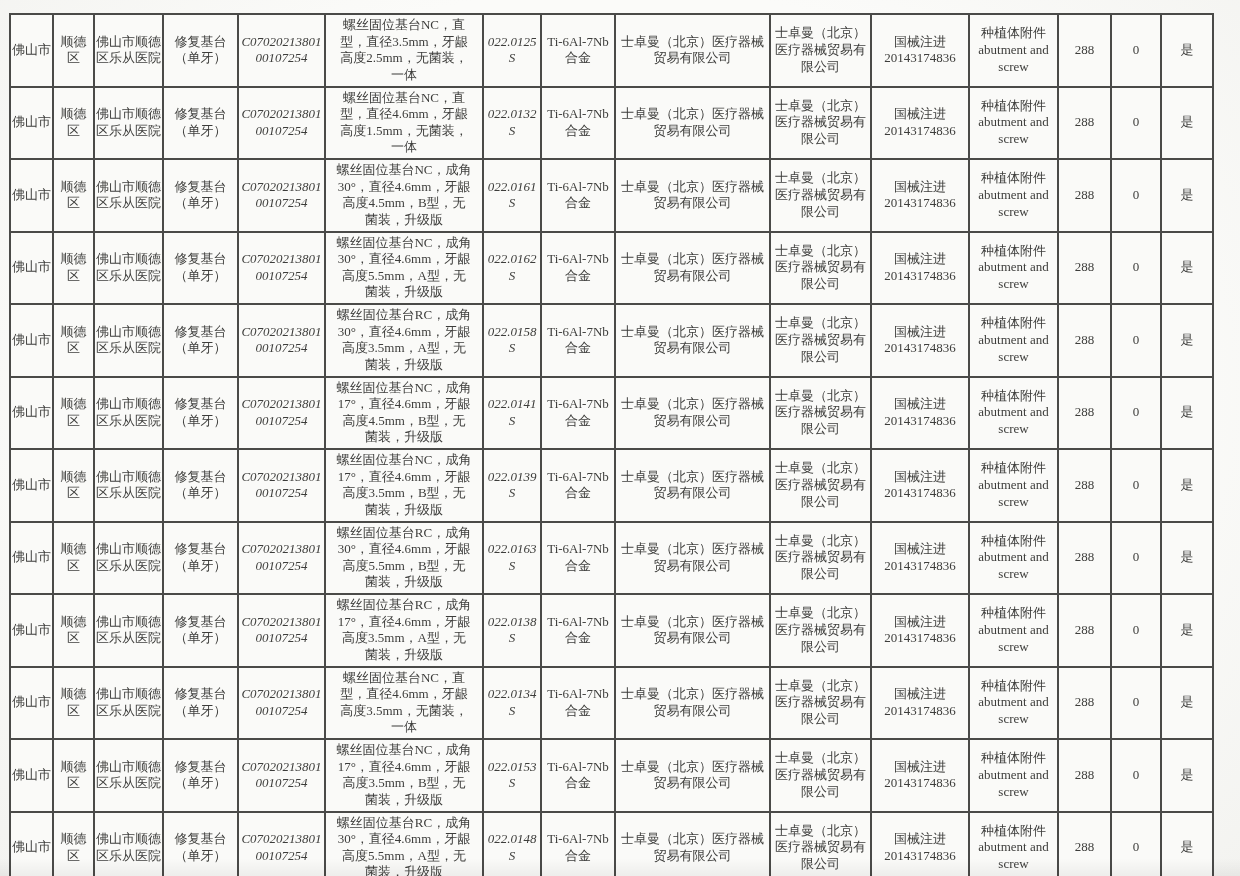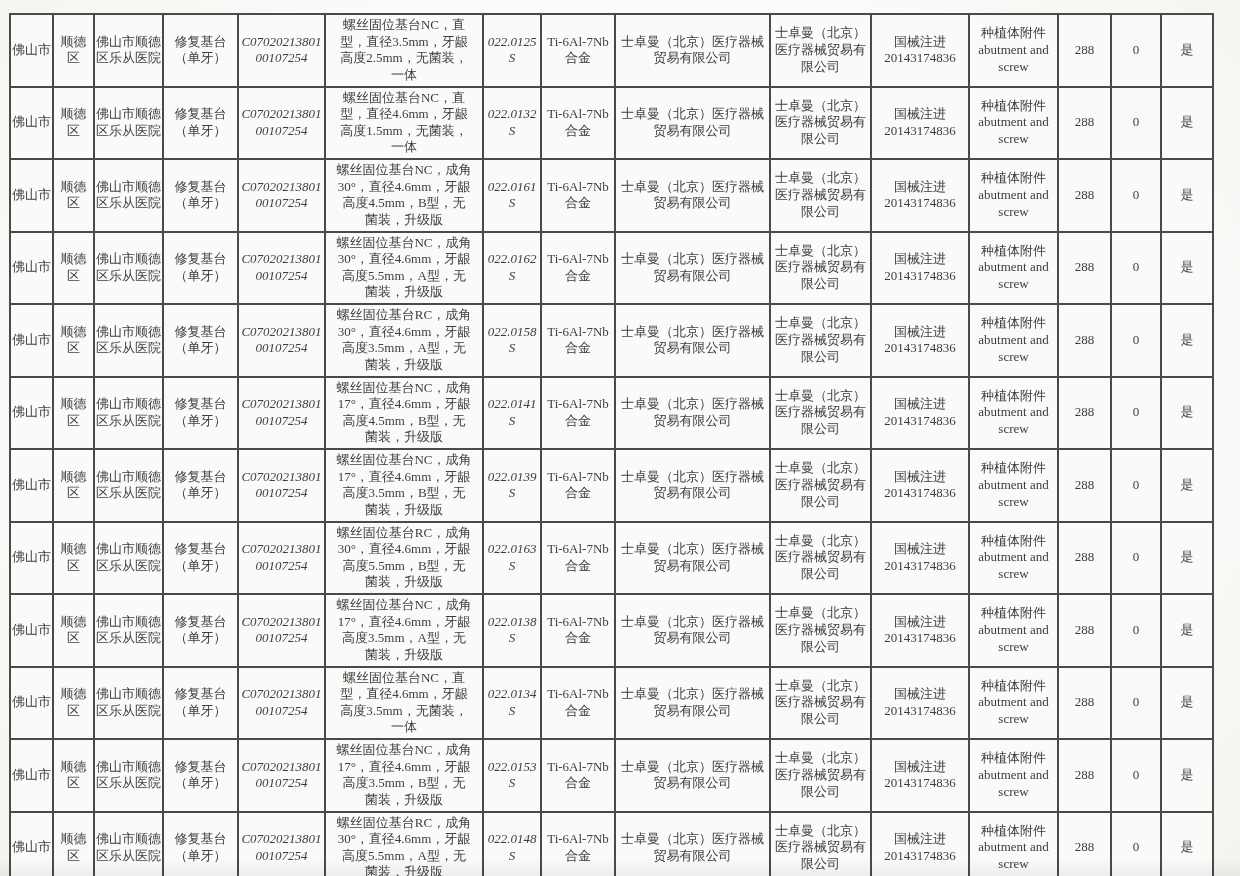--- a/index.html
+++ b/index.html
@@ -212,21 +212,21 @@
       <td>288</td>
       <td>0</td>
       <td>是</td>
     </tr>
         <tr>
       <td>佛山市</td>
       <td>顺德区</td>
       <td>佛山市顺德区乐从医院</td>
       <td>修复基台（单牙）</td>
       <td>C0702021380100107254</td>
-      <td>螺丝固位基台NC，成角17°，直径4.6mm，牙龈高度3.5mm，A型，无菌装，升级版</td>
+      <td>螺丝固位基台RC，成角17°，直径4.6mm，牙龈高度3.5mm，A型，无菌装，升级版</td>
       <td>022.0138S</td>
       <td>Ti-6Al-7Nb合金</td>
       <td>士卓曼（北京）医疗器械贸易有限公司</td>
       <td>士卓曼（北京）医疗器械贸易有限公司</td>
       <td>国械注进 20143174836</td>
       <td>种植体附件 abutment and screw</td>
       <td>288</td>
       <td>0</td>
       <td>是</td>
     </tr>

